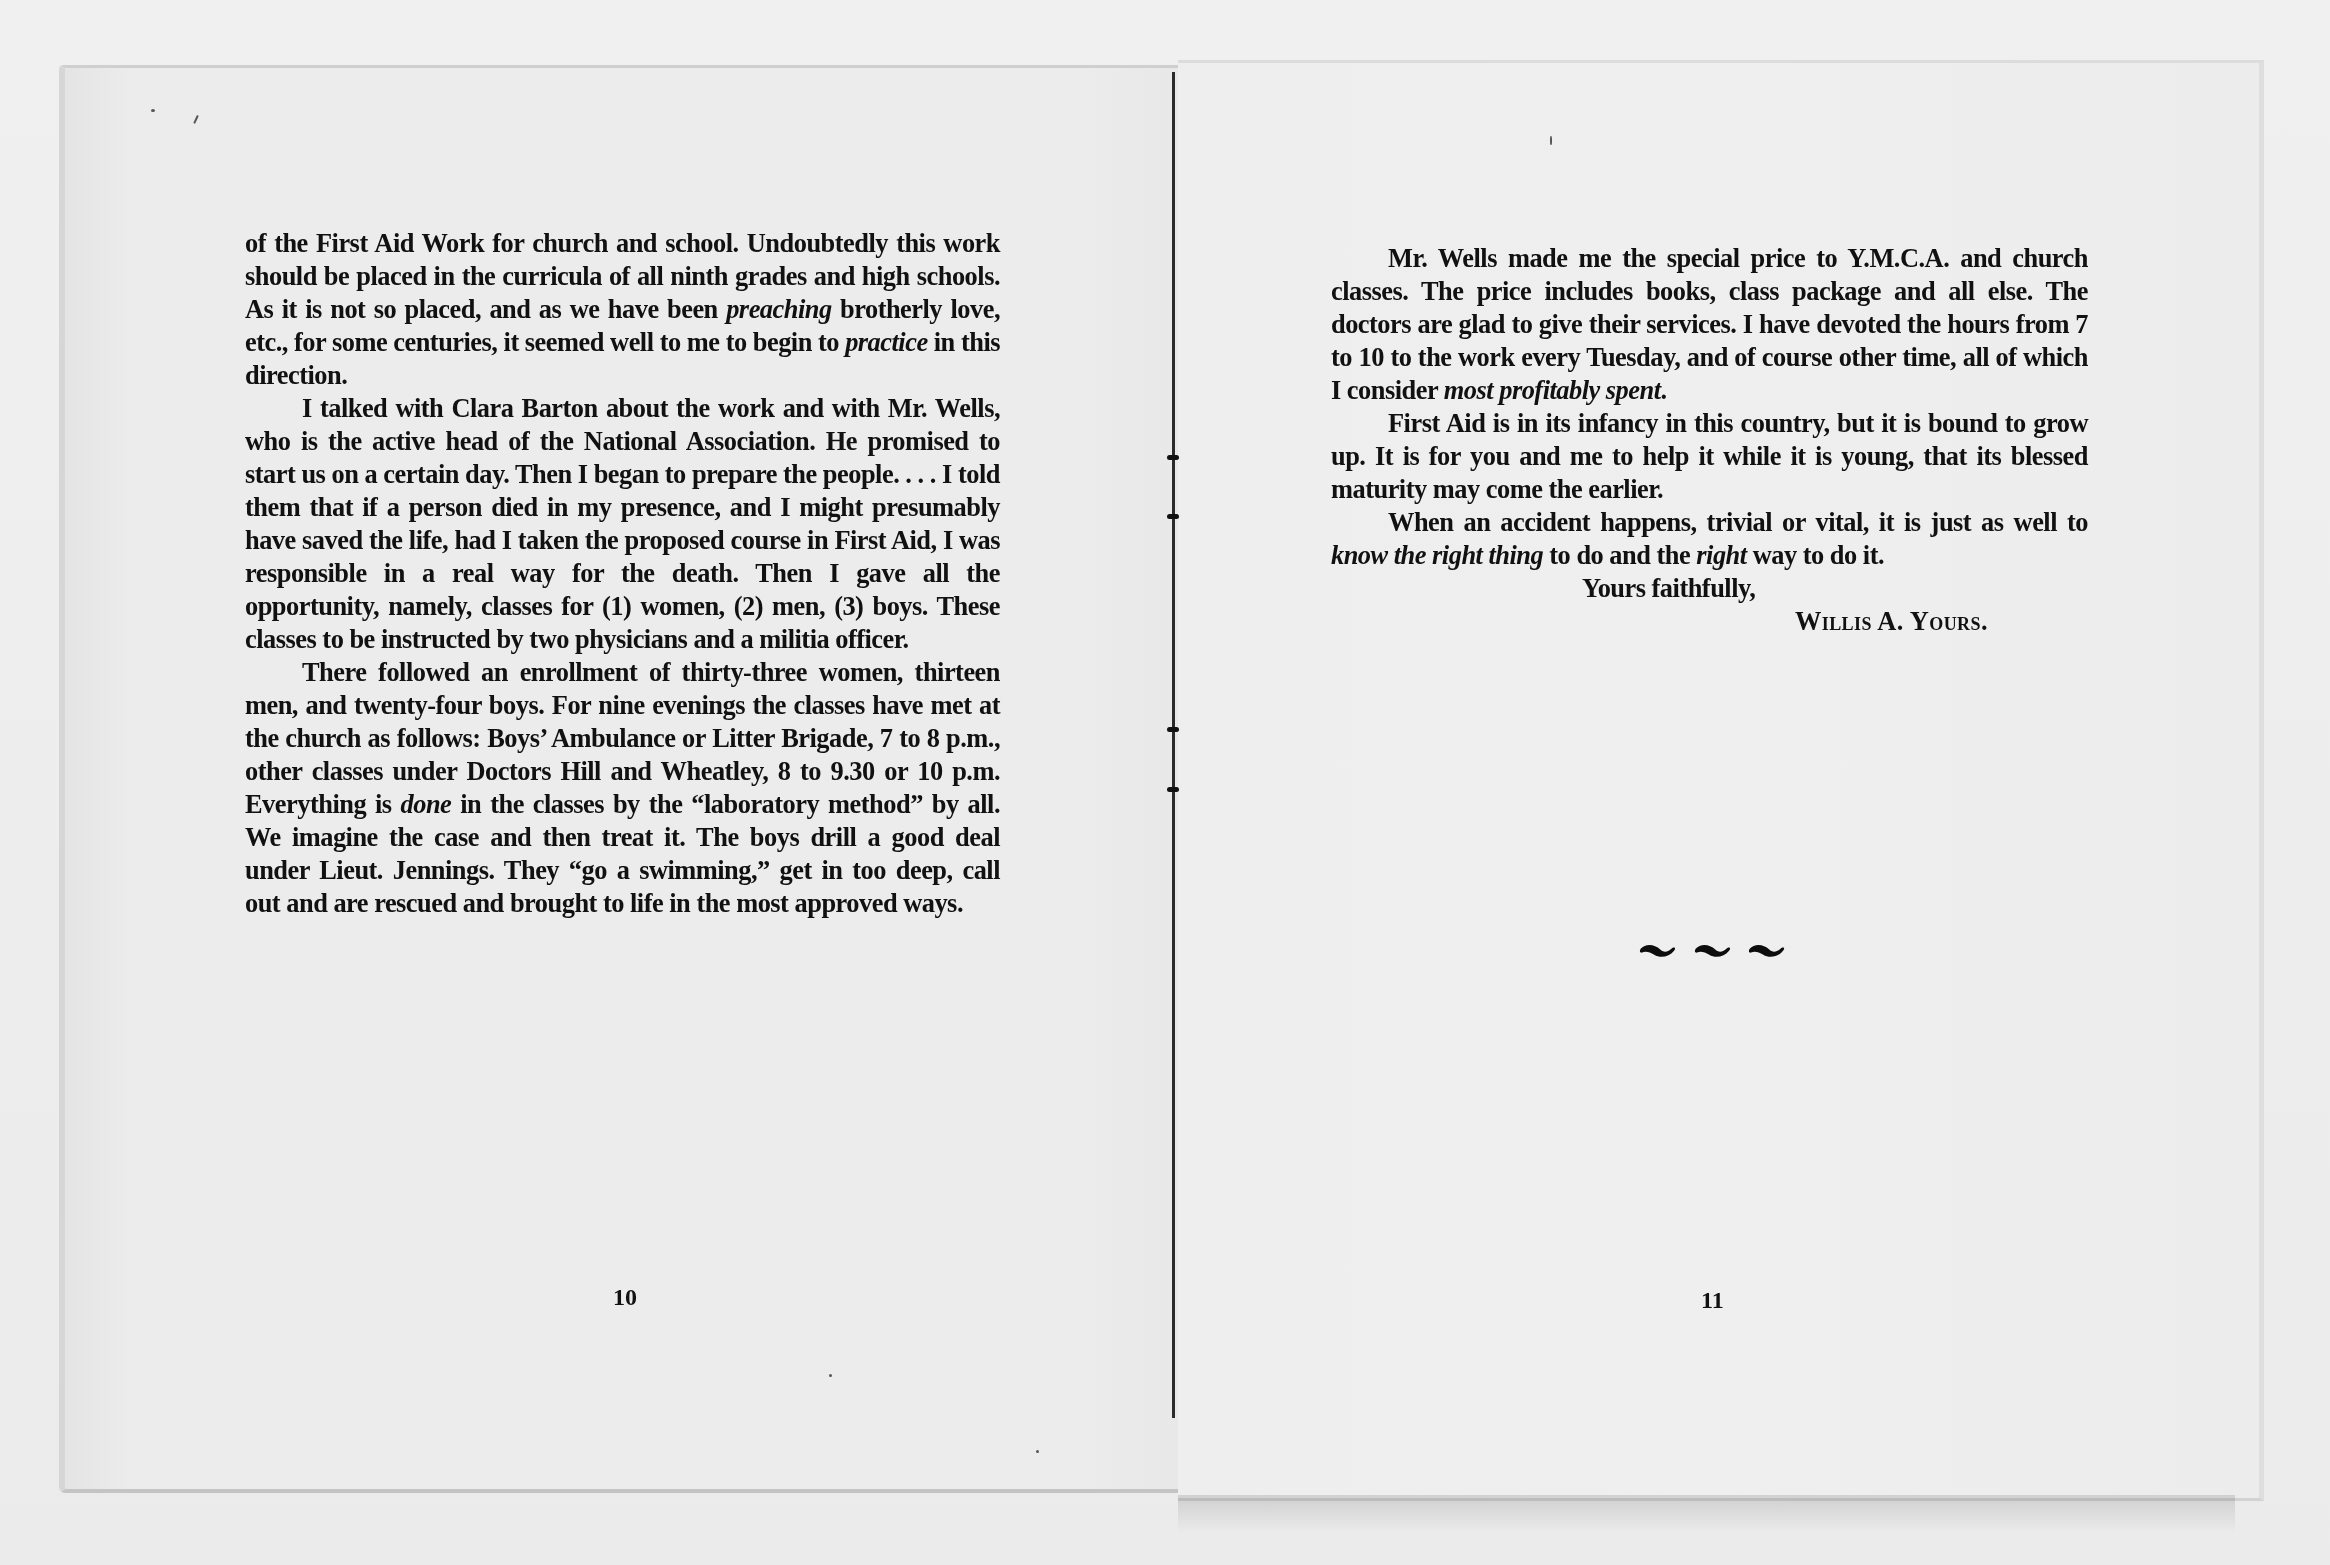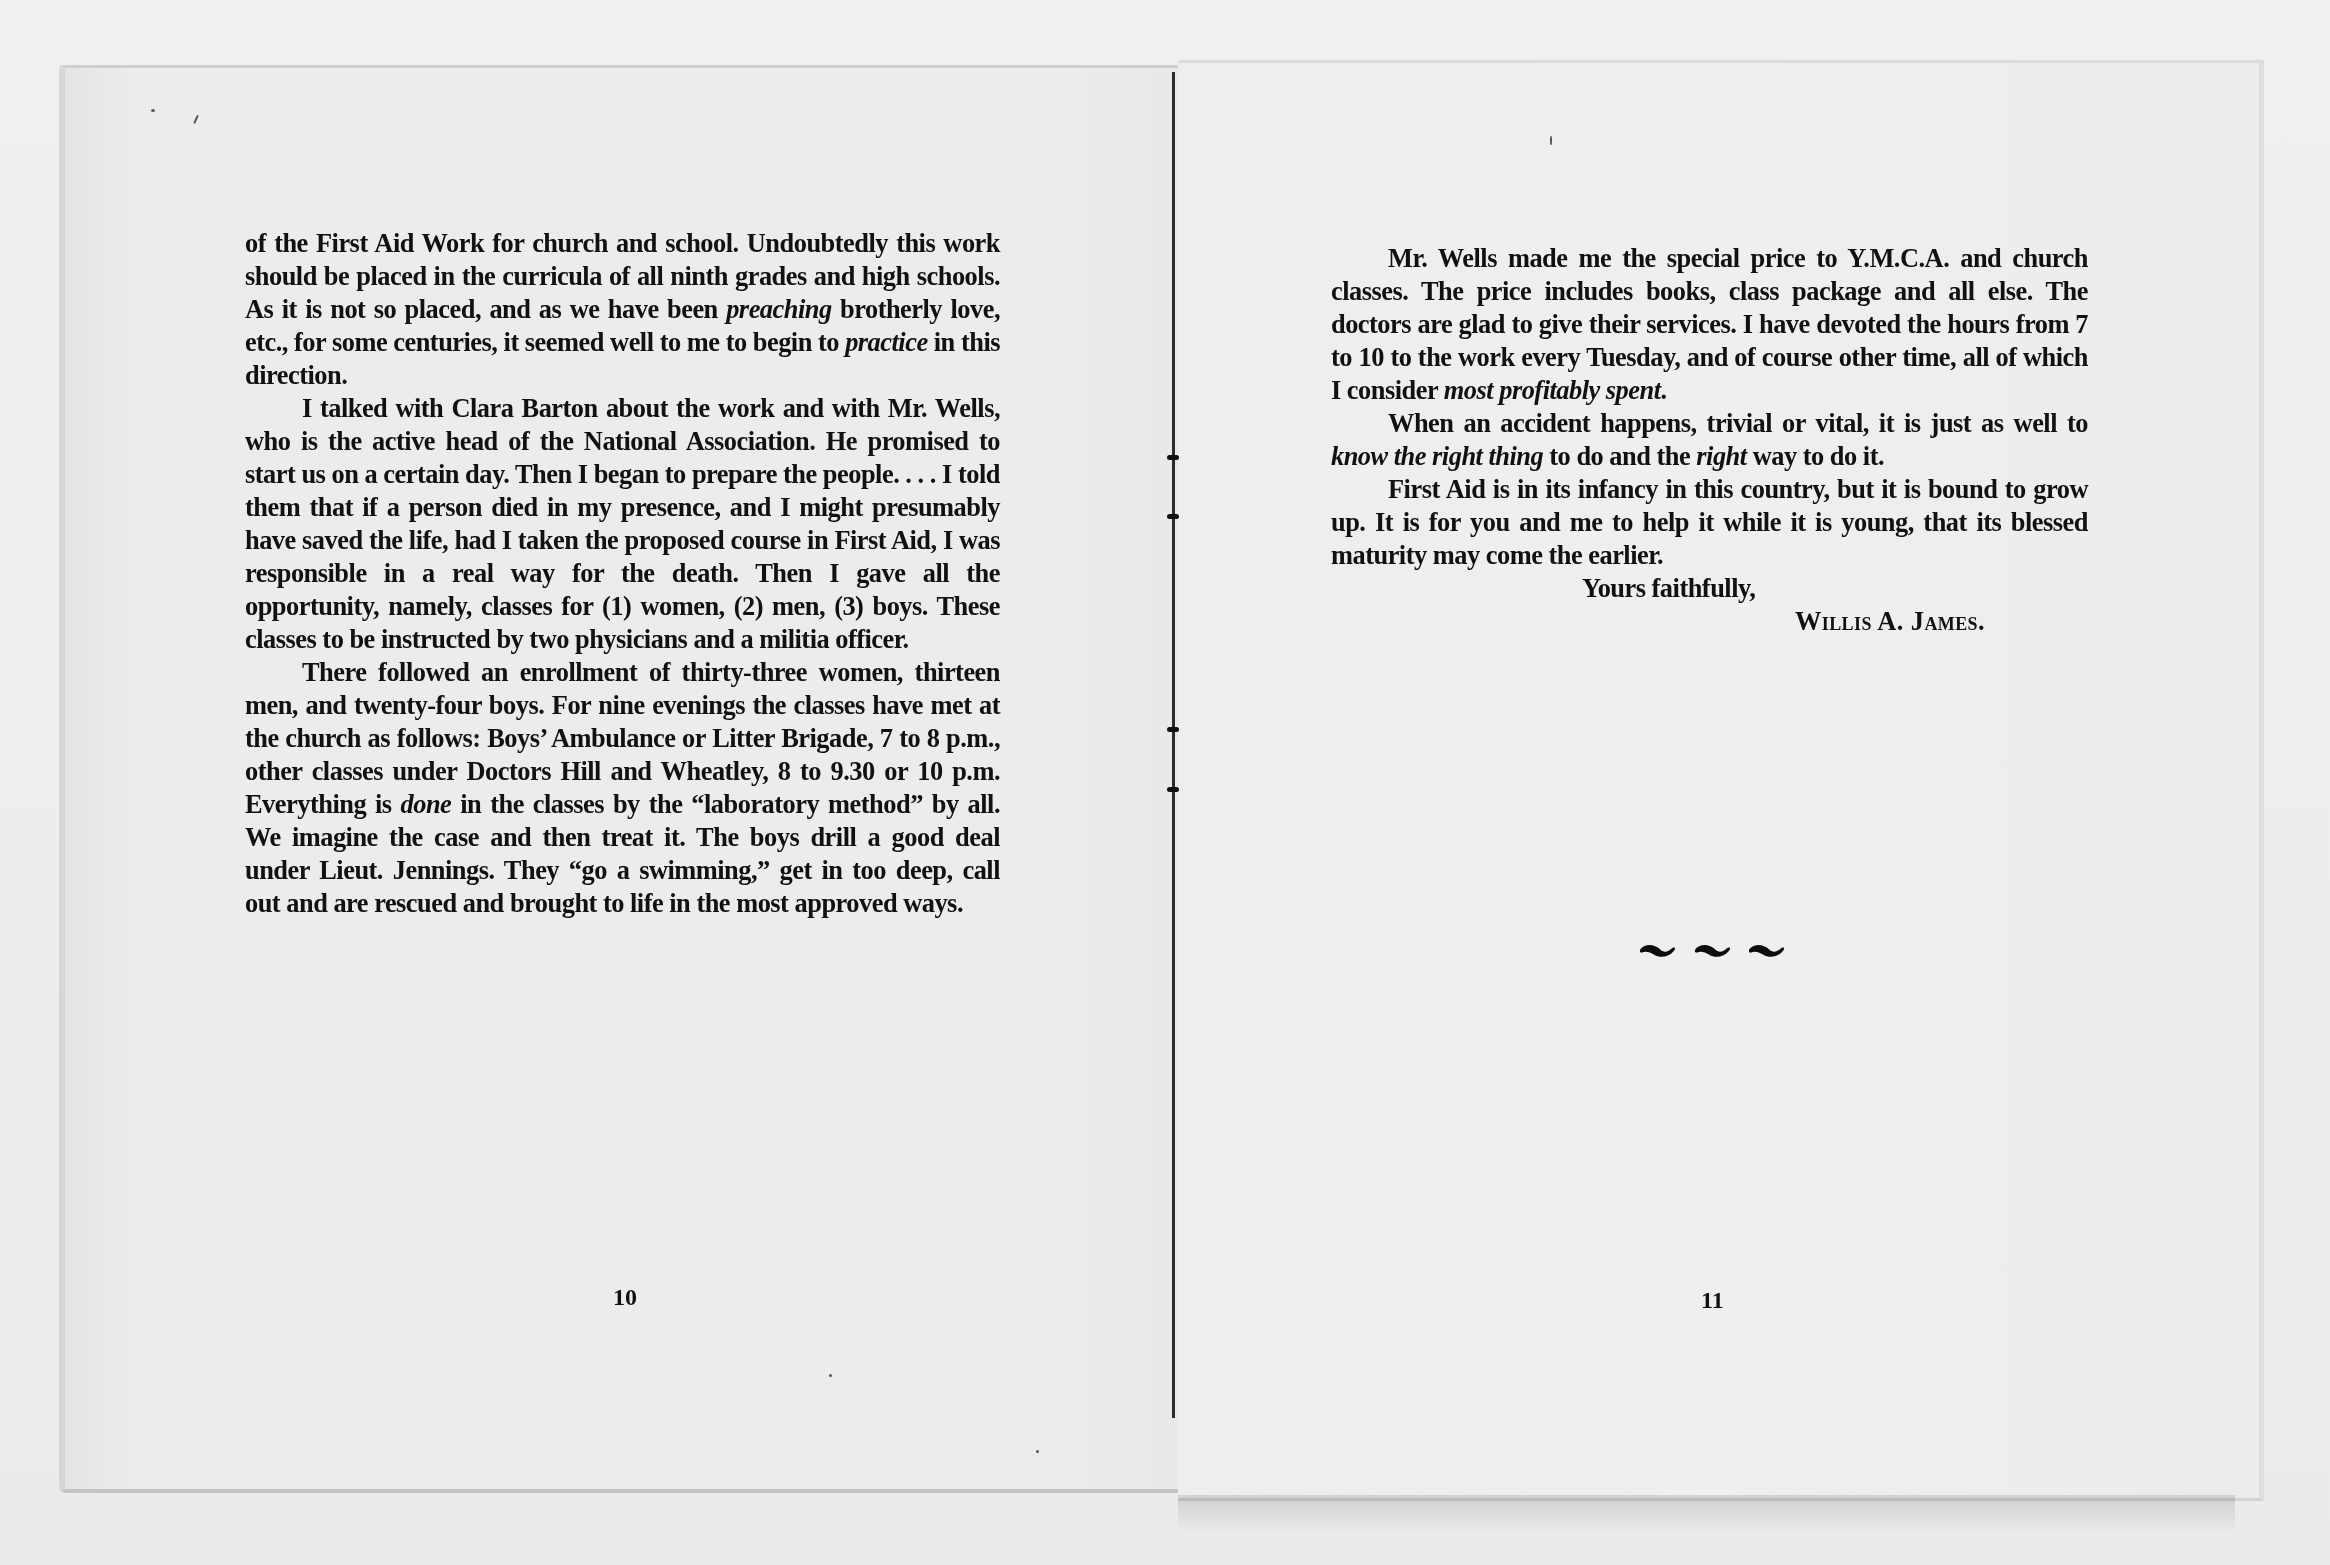--- a/index.html
+++ b/index.html
@@ -100,25 +100,25 @@
 <div class="text-col left-col" id="left-body">
     <p class="para"><span>of the First Aid Work for church and school. Undoubtedly this work should be placed in the curricula of all ninth grades and high schools. As it is not so placed, and as we have been </span><span class="it">preaching</span><span> brotherly love, etc., for some centuries, it seemed well to me to begin to </span><span class="it">practice</span><span> in this direction.</span></p>
     <p class="para indent"><span>I talked with Clara Barton about the work and with Mr. Wells, who is the active head of the National Association. He promised to start us on a certain day. Then I began to prepare the people. . . . I told them that if a person died in my presence, and I might presumably have saved the life, had I taken the proposed course in First Aid, I was responsible in a real way for the death. Then I gave all the opportunity, namely, classes for (1) women, (2) men, (3) boys. These classes to be instructed by two physicians and a militia officer.</span></p>
     <p class="para indent"><span>There followed an enrollment of thirty-three women, thirteen men, and twenty-four boys. For nine evenings the classes have met at the church as follows: Boys’ Ambulance or Litter Brigade, 7 to 8 p.m., other classes under Doctors Hill and Wheatley, 8 to 9.30 or 10 p.m. Everything is </span><span class="it">done</span><span> in the classes by the “laboratory method” by all. We imagine the case and then treat it. The boys drill a good deal under Lieut. Jennings. They “go a swimming,” get in too deep, call out and are rescued and brought to life in the most approved ways.</span></p>
   </div>
 <div class="page-num pn-left">10</div>
 
 <div class="text-col right-col">
   <div id="right-body">
       <p class="para indent"><span>Mr. Wells made me the special price to Y.M.C.A. and church classes. The price includes books, class package and all else. The doctors are glad to give their services. I have devoted the hours from 7 to 10 to the work every Tuesday, and of course other time, all of which I consider </span><span class="it">most profitably spent</span><span>.</span></p>
+      <p class="para indent"><span>First Aid is in its infancy in this country, but it is bound to grow up. It is for you and me to help it while it is young, that its blessed maturity may come the earlier.</span></p>
       <p class="para indent"><span>When an accident happens, trivial or vital, it is just as well to </span><span class="it">know the right thing</span><span> to do and the </span><span class="it">right</span><span> way to do it.</span></p>
-      <p class="para indent"><span>First Aid is in its infancy in this country, but it is bound to grow up. It is for you and me to help it while it is young, that its blessed maturity may come the earlier.</span></p>
     </div>
   <p class="closing">Yours faithfully,</p>
-  <p class="signature">Willis A. James.</p>
+  <p class="signature">Willis A. Yours.</p>
 </div>
 
 <div class="ornament" id="ornament">
     <span><svg viewBox="0 0 50 26">
         <path d="M2 9 C8 2,20 2,28 10 C32 14,38 14,44 8 C48 6,49 9,46 12 C40 20,28 22,20 17 C14 13,8 12,4 14 C1 15,0 12,2 9 Z" fill="#0d0d0d"></path>
       </svg></span>
     <span><svg viewBox="0 0 50 26">
         <path d="M2 9 C8 2,20 2,28 10 C32 14,38 14,44 8 C48 6,49 9,46 12 C40 20,28 22,20 17 C14 13,8 12,4 14 C1 15,0 12,2 9 Z" fill="#0d0d0d"></path>
       </svg></span>
     <span><svg viewBox="0 0 50 26">

